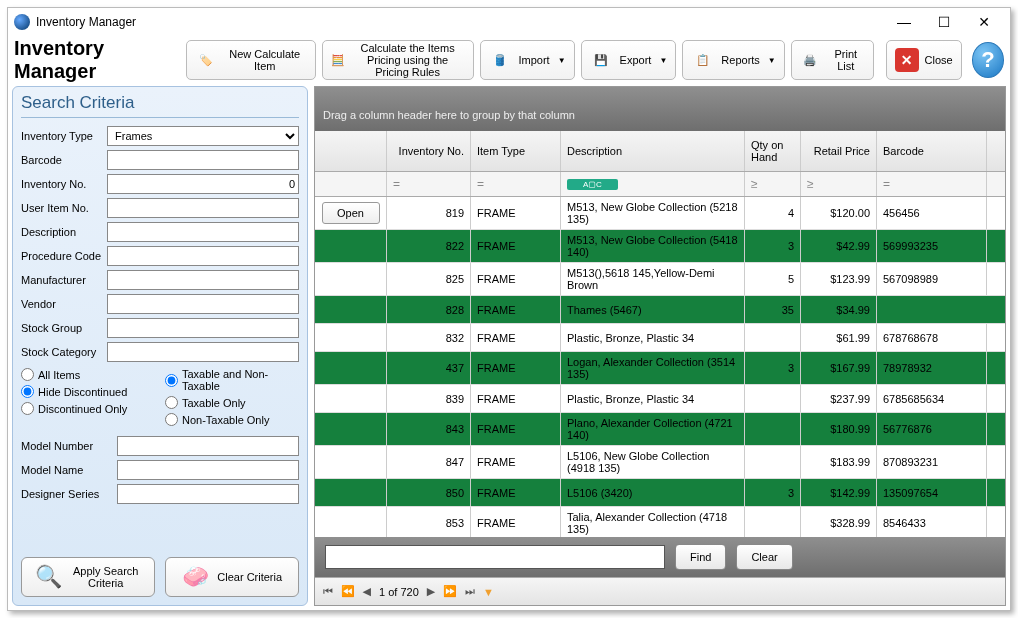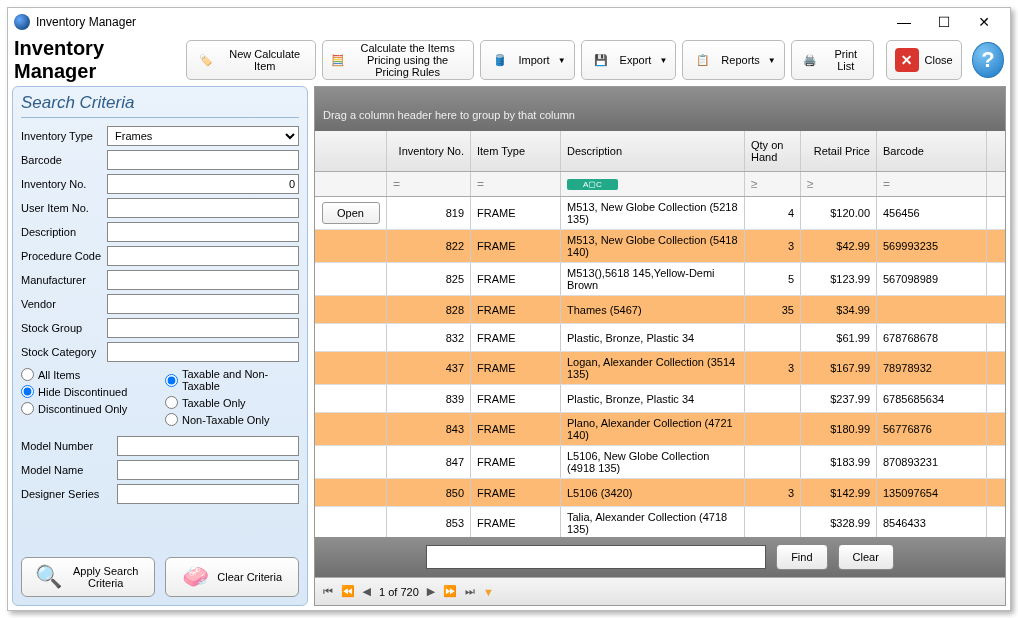--- a/index.html
+++ b/index.html
@@ -13,21 +13,21 @@
 .app-title { font-size: 20px; font-weight: bold; margin-right: 8px; }
 .tbtn { height: 40px; border: 1px solid #bbb; border-radius: 5px; background: linear-gradient(#fff,#f2f2f2); display: flex; align-items: center; padding: 0 8px; gap: 6px; font-size: 11px; cursor: pointer; }
 .tbtn span.ico { width: 24px; height: 24px; display: flex; align-items: center; justify-content: center; }
 .tbtn .lbl { max-width: 120px; line-height: 1.1; text-align: center; }
 .tbtn .dd { font-size: 8px; margin-left: 2px; }
 .spacer { flex: 1; }
 .close-btn .ico { background: #d9362f; border-radius: 4px; color: #fff; font-weight: bold; font-size: 14px; }
 .help-btn { width: 36px; height: 36px; border-radius: 50%; background: radial-gradient(circle at 35% 30%, #7cc5f5, #1b78c4); color: #fff; display:flex; align-items:center; justify-content:center; font-size:22px; font-weight:bold; border:1px solid #2a78b8; cursor:pointer; margin-left:4px;}
 .body { position: absolute; top: 78px; left: 4px; right: 4px; bottom: 4px; display: flex; gap: 6px; }
 .sidebar { width: 296px; background: linear-gradient(#eaf2fb,#d9e8f7); border: 1px solid #a7c2e0; border-radius: 6px; padding: 4px 8px 8px; display: flex; flex-direction: column; }
-.sidebar h3 { color: #2e5f8a; font-size: 17px; font-weight: normal; border-bottom: 1px solid #9abad8; padding: 2px 0 4px; margin-bottom: 6px; font-style: italic; }
+.sidebar h3 { color: #2e5f8a; font-size: 17px; font-weight: normal; border-bottom: 1px solid #9abad8; padding: 2px 0 4px; margin-bottom: 6px; }
 .frow { display: flex; align-items: center; height: 24px; font-size: 11px; }
 .frow label { width: 86px; }
 .frow input, .frow select { flex: 1; height: 20px; border: 1px solid #888; background:#fff; font-size: 11px; padding: 0 3px; }
 .frow input.num { text-align: right; }
 .radgroup { display: flex; gap: 10px; margin-top: 4px; font-size: 11px; }
 .radcol { flex:1; display:flex; flex-direction:column; gap:4px; }
 .radcol label { display:flex; align-items:center; gap:4px; }
 .divider { height: 8px; }
 .bigbtn { height: 40px; border: 1px solid #999; border-radius: 6px; background: linear-gradient(#fff,#eee); display:flex; align-items:center; justify-content:center; gap:8px; font-size:11px; cursor:pointer; }
 .bigbtn .ico { font-size: 22px; }
@@ -38,23 +38,23 @@
 .grid { flex:1; overflow:auto; position:relative; }
 .ghead { display:flex; background:linear-gradient(#f5f5f5,#e4e4e4); border-bottom:1px solid #aaa; position:sticky; top:0; }
 .gfilter { display:flex; background:#f5f5f5; border-bottom:1px solid #aaa; position:sticky; top:40px; }
 .gcell { border-right:1px solid #ccc; padding:4px 6px; font-size:11px; display:flex; align-items:center; }
 .col-action{width:72px;justify-content:flex-end;} .col-inv{width:84px;justify-content:flex-end;} .col-type{width:90px;} .col-desc{width:184px;} .col-qty{width:56px;justify-content:flex-end;} .col-price{width:76px;justify-content:flex-end;} .col-bc{width:110px;}
 .ghead .gcell { height:40px; font-size:11px; align-items:center; word-wrap:break-word; }
 .ghead .col-qty { line-height:1.1; }
 .gfilter .gcell { height:24px; color:#888; font-size:12px; }
 .grow { display:flex; border-bottom:1px solid #ddd; min-height:28px; }
 .grow .gcell { font-size:11px; }
-.grow.alt { background:#fdba74; }
+.grow.alt { background:#15803d; }
 .openbtn { width:58px; height:22px; border:1px solid #999; border-radius:3px; background:linear-gradient(#fff,#eee); font-size:11px; cursor:pointer; margin:auto; }
-.findbar { background:linear-gradient(#8f8f8f,#6e6e6e); height:40px; display:flex; align-items:center; padding:0 24px; gap:10px;justify-content:center; }
+.findbar { background:linear-gradient(#8f8f8f,#6e6e6e); height:40px; display:flex; align-items:center; padding:0 10px; gap:10px; }
 .findbar input { flex:0 0 340px; height:24px; border:1px solid #555; padding:0 6px; font-size:12px; }
 .findbar button { height:26px; padding:0 14px; border:1px solid #888; border-radius:4px; background:linear-gradient(#fff,#e8e8e8); font-size:11px; cursor:pointer; }
 .pager { height:28px; background:linear-gradient(#f5f5f5,#e4e4e4); display:flex; align-items:center; padding:0 8px; gap:8px; font-size:11px; border-top:1px solid #aaa;}
 .pager .pbtn { cursor:pointer; color:#555; }
 .pager .funnel { color:#f0a030; }
 </style>
 </head>
 <body>
 
 <div class="window">

